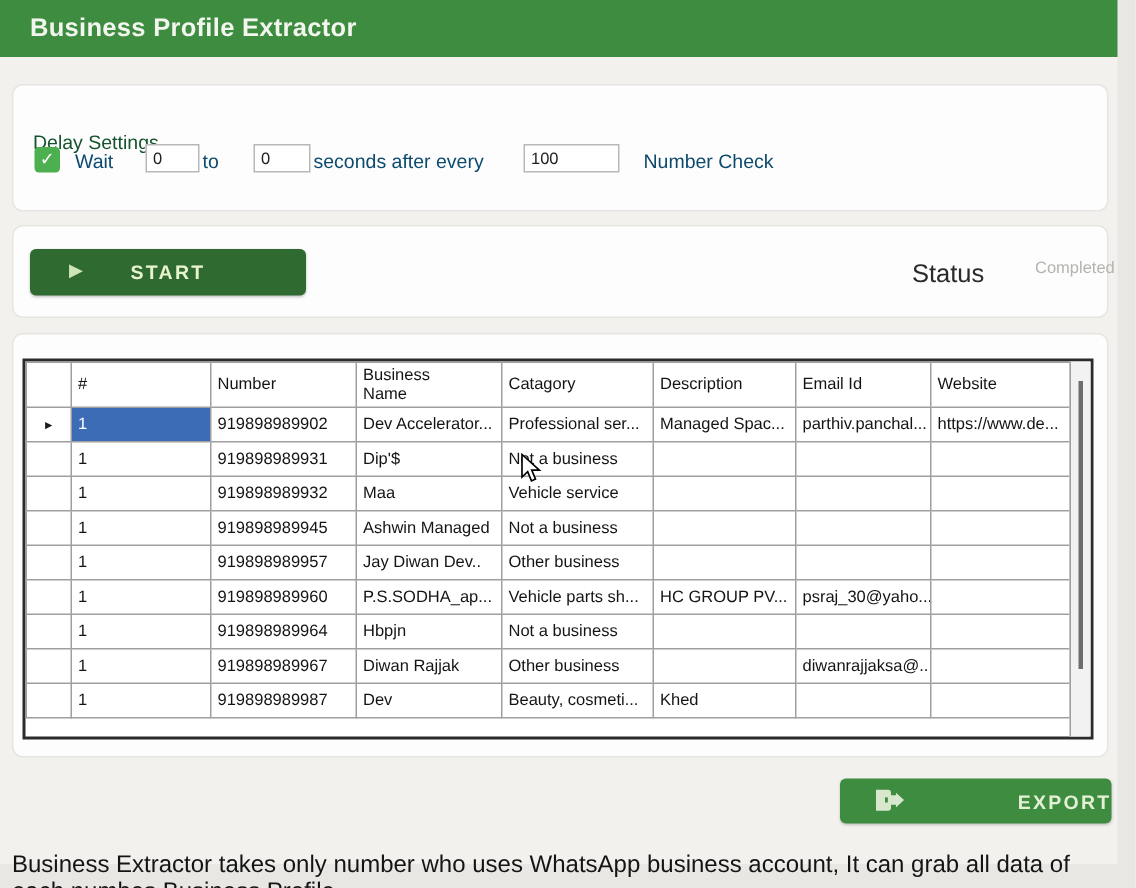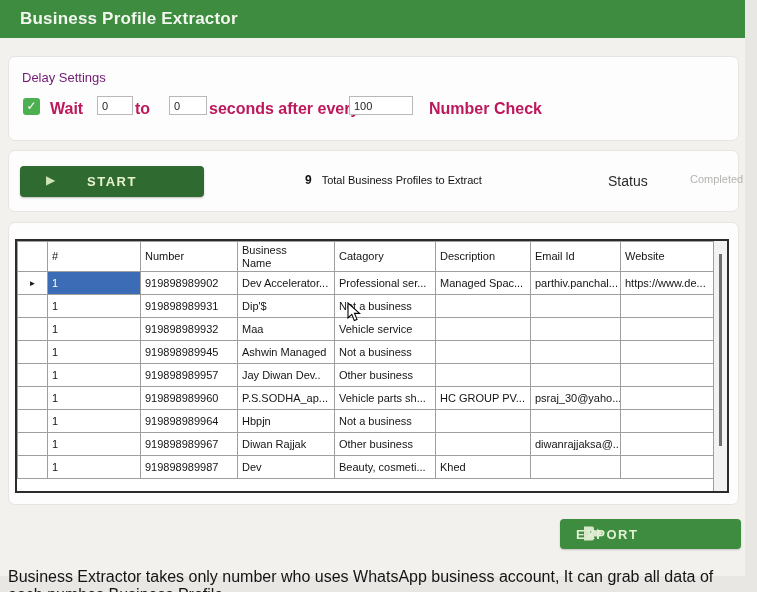--- a/index.html
+++ b/index.html
@@ -19,27 +19,27 @@
     font-size:17px; font-weight:bold; color:#f3f6ee; letter-spacing:.2px;
   }
 
   
   .card { position:absolute; background:#fdfdfd; border:1px solid #e6e5e2; border-radius:7px; }
   .card.delay   { left:8px; top:56px;  width:731px; height:85px; }
   .card.control { left:8px; top:150px; width:731px; height:62px; }
   .card.gridcard{ left:8px; top:222px; width:731px; height:283px; }
 
   
-  .delay-heading { position:absolute; left:13px; top:13px; font-size:13px; color:#701a75; }
+  .delay-heading { position:absolute; left:13px; top:30px; font-size:13px; color:#14532d; }
   .checkbox {
     position:absolute; left:14px; top:41px; width:17px; height:17px;
     background:#4caf50; border-radius:3px; color:#fff; font-size:12px;
     line-height:17px; text-align:center; cursor:pointer;
   }
-  .lbl { position:absolute; font-size:16px; color:#be185d;font-weight:bold; }
+  .lbl { position:absolute; font-size:13px; color:#0c4a6e; }
   .wait-lbl  { left:41px;  top:43px; }
   .to-lbl    { left:126px; top:43px; }
   .after-lbl { left:200px; top:43px; }
   .check-lbl { left:420px; top:43px; }
   .tb {
     position:absolute; height:19px; border:1px solid #b9b8b6; background:#fff;
     font-family:"Liberation Sans", sans-serif; font-size:11px; padding:0 2px 0 4px; color:#222;
   }
   .tb.from  { left:88px;  top:39px; width:36px; }
   .tb.to    { left:160px; top:39px; width:38px; }
@@ -51,21 +51,21 @@
     background:#2f6a30; border:none; border-radius:4px; cursor:pointer;
     box-shadow:0 1px 2px rgba(0,0,0,.25);
   }
   .start-btn .play { position:absolute; left:26px; top:7px; font-size:12px; color:#cfe5b8; }
   .start-btn .start-label {
     position:absolute; left:0; right:0; top:8px; text-align:center; padding-left:0;
     color:#e8f3cf; font-size:13px; font-weight:bold; letter-spacing:1.5px;
   }
   .total-wrap { position:absolute; left:296px; top:22px; font-size:11px; color:#111; }
   .total-wrap .n { font-size:12px; font-weight:bold; margin-right:10px; }
-  .status-label { position:absolute; left:599px; top:22px; font-size:14px; color:#2a2a2a; }
+  .status-label { position:absolute; left:599px; top:22px; font-size:17px; color:#2a2a2a; }
   .status-value { position:absolute; left:681px; top:22px; font-size:11px; color:#b5b3b0; }
 
   
   .grid {
     position:absolute; left:6px; top:16px; width:714px; height:254px;
     border:2px solid #2b2b2b; background:#fff;
   }
   table { border-collapse:collapse; table-layout:fixed; width:696px; }
   th, td { border:1px solid #9f9f9f; overflow:hidden; background:#fff; }
   th {
@@ -83,21 +83,21 @@
   .vthumb { position:absolute; left:5px; top:13px; width:3px; height:192px; background:#6e6e6e; }
 
   
   .export-btn {
     position:absolute; left:560px; top:519px; width:181px; height:30px;
     background:#3d8c40; border:none; border-radius:4px; cursor:pointer;
     box-shadow:0 1px 2px rgba(0,0,0,.2);
   }
   .export-btn .ex-icon { position:absolute; left:22px; top:6px; }
   .export-btn .export-label {
-    position:absolute; left:0; right:0; top:8px; text-align:left; padding-left:16px;
+    position:absolute; left:0; right:0; top:8px; text-align:right; padding-left:16px;
     color:#e3f0d4; font-size:13px; font-weight:bold; letter-spacing:1.5px;
   }
 
   .footer { position:absolute; left:8px; top:568px; font-size:16px; color:#141414; }
 
   .cursor { position:absolute; left:347px; top:302px; width:14px; height:21px; pointer-events:none; }
 </style>
 </head>
 <body>
 
@@ -119,23 +119,20 @@
     <span class="lbl after-lbl">seconds after every</span>
     <input class="tb every" value="100" style="">
     <span class="lbl check-lbl">Number Check</span>
   </div>
 
   <div class="card control">
     <button class="start-btn">
       <span class="play">▶</span>
       <span class="start-label">START</span>
     </button>
-    <div class="total-wrap">
-      <span class="n">9</span><span>Total Business Profiles to Extract</span>
-    </div>
     <span class="status-label">Status</span>
     <span class="status-value">Completed</span>
   </div>
 
   <div class="card gridcard">
     <div class="grid">
       <table>
         <colgroup>
           <col class="c-sel">
             <col style="width:93px">

